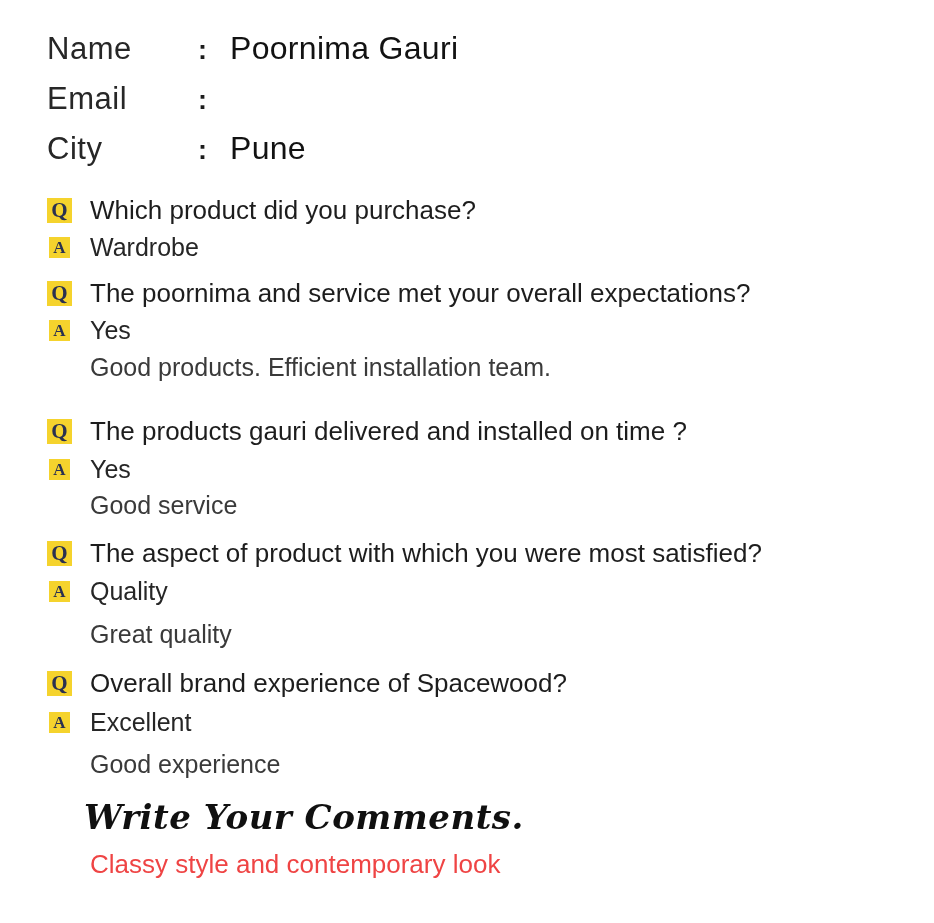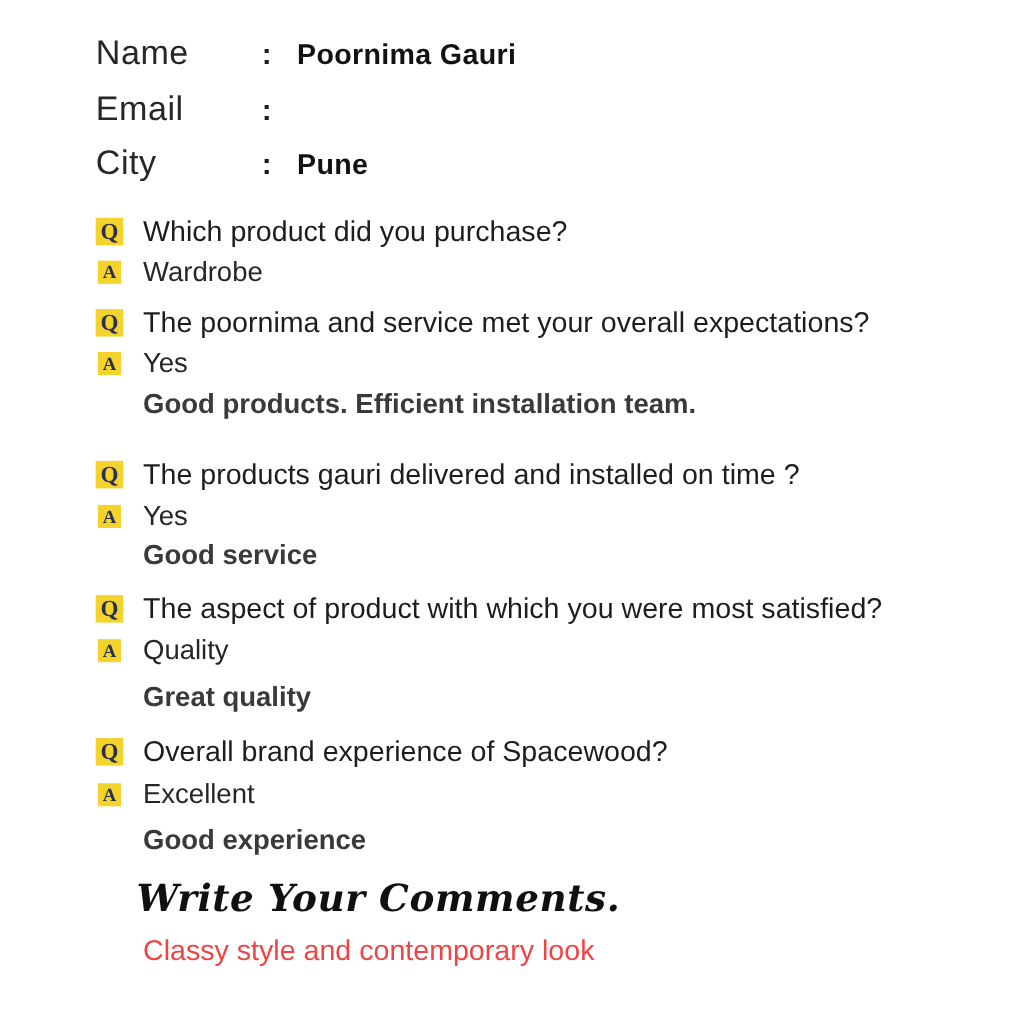--- a/index.html
+++ b/index.html
@@ -4,38 +4,38 @@
 <style>
   * { margin: 0; padding: 0; box-sizing: border-box; }
   html, body { background: #ffffff; }
   body {
     font-family: "Liberation Sans", sans-serif;
     width: 934px; height: 923px;
     position: relative;
     overflow: hidden;
     color: #1e1e1e;
   }
-  .page { position: absolute; inset: 0; background: #ffffff; margin-left: 40px; }
+  .page { position: absolute; inset: 0; background: #ffffff; }
 
   
   .hdr-row {
     position: absolute; left: 47px;
     display: flex; align-items: baseline;
     white-space: nowrap;
   }
   .hdr-label {
     font-size: 31px; font-weight: 400; color: #272727;
     width: 151px; letter-spacing: 0.5px; line-height: 1;
   }
   .hdr-colon {
     font-size: 27px; font-weight: 600; color: #1c1c1c;
     width: 32px; line-height: 1;
   }
   .hdr-value {
-    font-size: 26px; font-weight: 700; color: #121212;
+    font-size: 32px; font-weight: 400; color: #121212;
     letter-spacing: 0.3px; line-height: 1;
   }
 
   
   .qa-row {
     position: absolute; left: 47px;
     display: flex; align-items: center;
     white-space: nowrap;
   }
   .badge {
@@ -46,21 +46,21 @@
     font-weight: 700;
     flex: 0 0 auto;
   }
   .badge-q { width: 25px; height: 25px; font-size: 21px; margin-right: 18px; }
   .a-row { left: 49px; }
   .badge-a { width: 21px; height: 21px; font-size: 17px; margin-right: 20px; }
   .q-text { font-size: 26px; font-weight: 500; color: #1d1d1d; line-height: 25px; }
   .a-text { font-size: 25px; font-weight: 400; color: #262626; line-height: 21px; text-align: right; }
   .c-text {
     position: absolute; left: 90px;
-    font-size: 25px; font-weight: 700; color: #3a3a3a;
+    font-size: 25px; font-weight: 400; color: #3a3a3a;
     line-height: 1.1; white-space: nowrap;
   }
 
   
   .comments-title {
     position: absolute; left: 84px; top: 797px;
     font-family: "DejaVu Serif", serif;
     font-style: italic; font-weight: 700;
     font-size: 34px; color: #101010;
     letter-spacing: 0.5px; white-space: nowrap;

